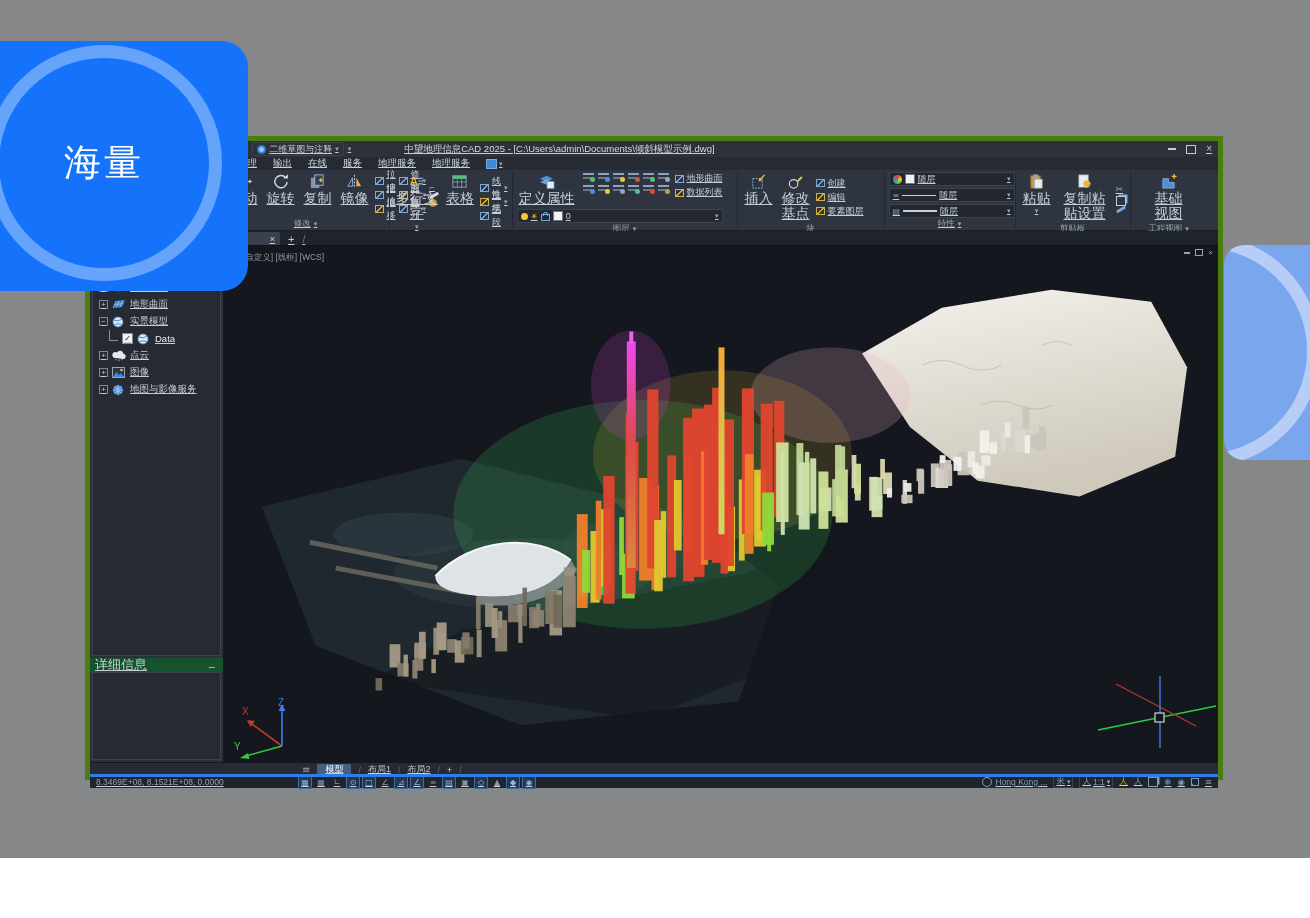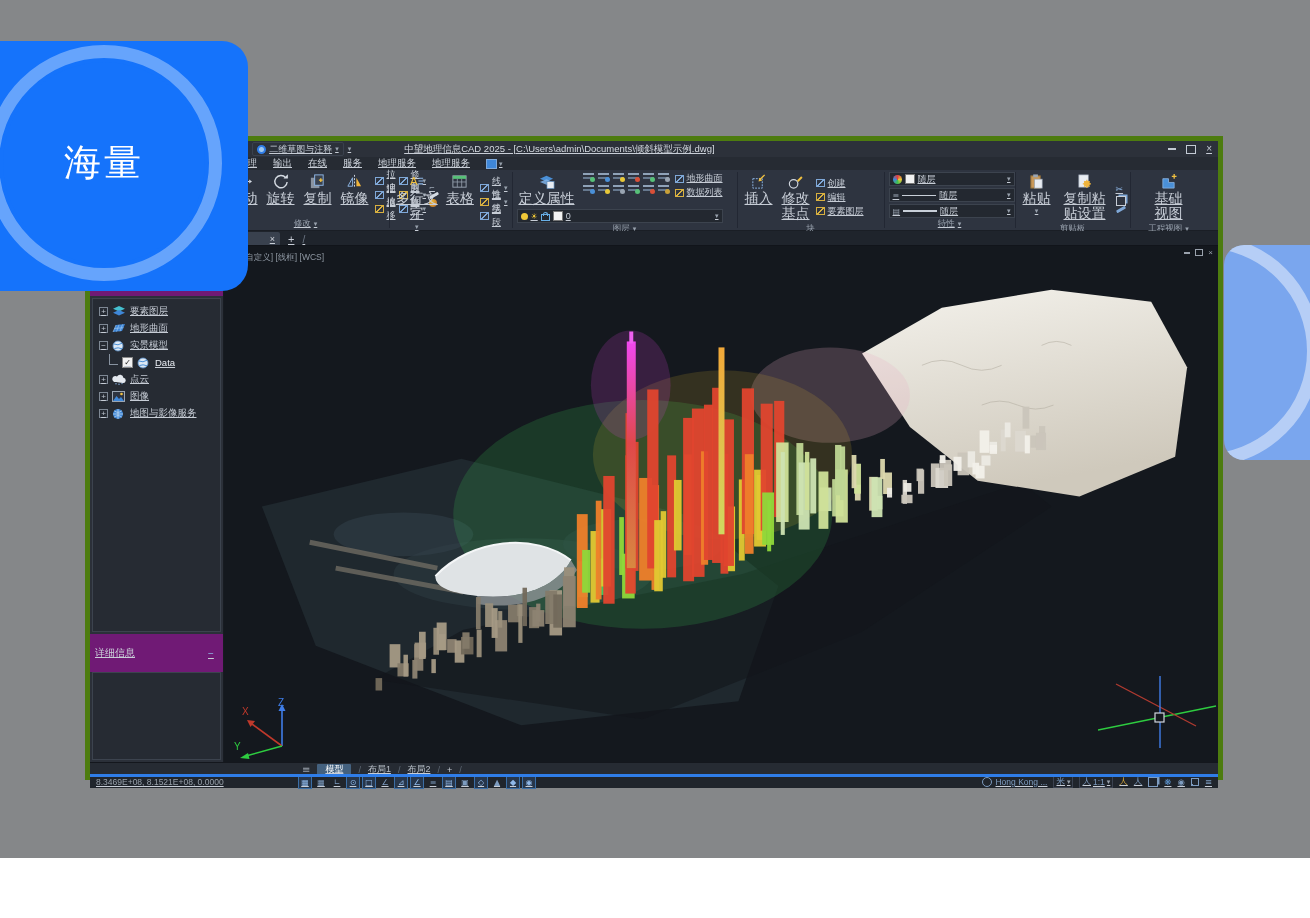--- a/index.html
+++ b/index.html
@@ -62,21 +62,21 @@
   .brush{width:10px;height:3px;background:#7fa8d8;transform:rotate(-30deg);border-radius:1px;}
   
   .doctabs{height:14px;background:#1f242c;display:flex;align-items:flex-end;flex:none;border-bottom:1px solid #11141a;}
   .dtab{margin-left:62px;width:118px;height:13px;background:#39414e;color:#d2d7de;display:flex;align-items:center;justify-content:space-between;padding:0 5px;font-size:9px;border-radius:2px 2px 0 0;}
   .dplus{margin-left:8px;color:#c7cdd6;font-size:11px;line-height:12px;}
   .dslash{margin-left:8px;color:#6e7885;font-size:10px;}
   
   .main{height:516px;display:flex;flex:none;}
   .sidepanel{width:133px;background:#2b3039;border-right:1px solid #171b21;display:flex;flex-direction:column;flex:none;}
   .pinrow{height:12px;display:flex;align-items:center;justify-content:flex-end;gap:6px;padding:0 5px;color:#9aa2ad;font-size:9px;}
-  .phdr{height:14px;background:#701a75;display:flex;align-items:center;padding:12px 5px;color:#ccd2da;font-size:10px;flex:none;}
+  .phdr{height:14px;background:#14532d;display:flex;align-items:center;padding:0 5px;color:#ccd2da;font-size:13px;flex:none;}
   .phdr .sp{margin-left:auto;display:flex;gap:5px;align-items:center;color:#8fb8e8;}
   .cols-ic{width:9px;height:8px;background:linear-gradient(90deg,#3f87d8 0 3px,#f0c040 3px 6px,#8fb8e8 6px);}
   .treearea{flex:1;margin:2px;background:#262b33;border:1px solid #3c434e;padding:4px 0;overflow:hidden;}
   .trow{display:flex;align-items:center;gap:4px;height:17px;padding-left:6px;color:#c5cbd4;font-size:9.5px;}
   .trow .tbox{width:9px;height:9px;border:1px solid #7e8894;color:#c0c8d2;font-size:8px;line-height:7px;text-align:center;flex:none;box-sizing:border-box;}
   .trow .ticon{width:14px;height:12px;flex:none;display:flex;align-items:center;}
   .trow.child{padding-left:16px;}
   .lconn{width:8px;height:10px;border-left:1px solid #8893a0;border-bottom:1px solid #8893a0;margin-top:-6px;flex:none;}
   .tcheck{width:9px;height:9px;background:#f2f2f2;border:1px solid #888;color:#222;font-size:8px;line-height:9px;text-align:center;flex:none;}
   .dbox{height:86px;margin:0 2px 2px 2px;background:#262b33;border:1px solid #3c434e;flex:none;}

